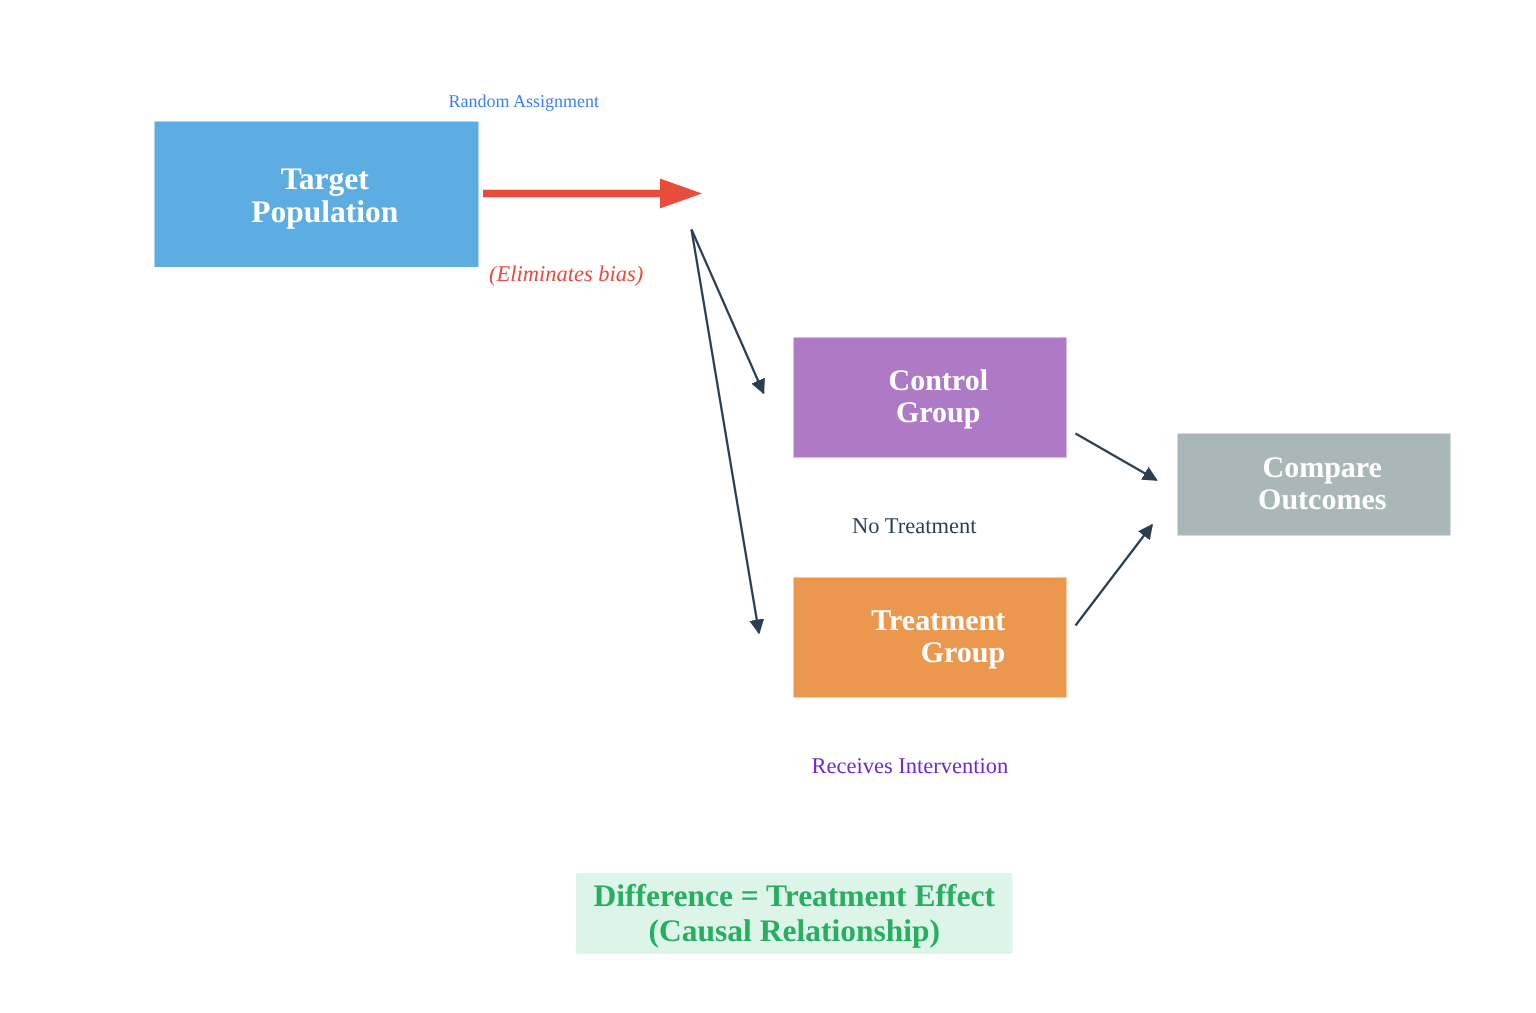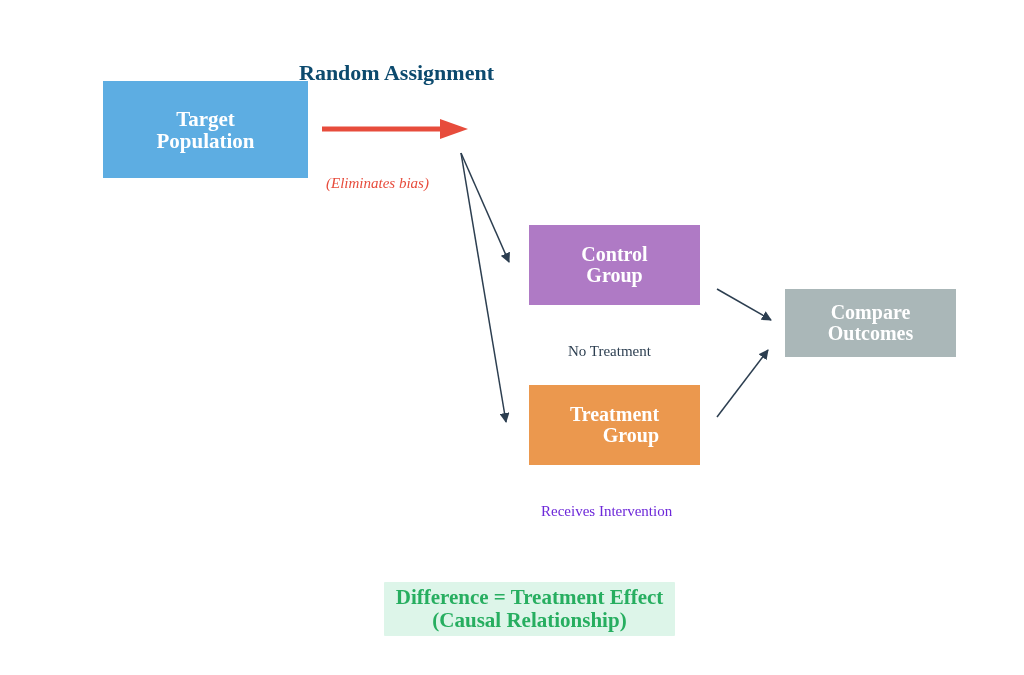--- a/index.html
+++ b/index.html
@@ -1,26 +1,26 @@
 <!DOCTYPE html>
 <html><head>
   <meta charset="utf-8">
   <style>
     html, body { margin: 0; padding: 0; background: #ffffff; }
     body { width: 1024px; height: 675px; position: relative; overflow: hidden;
            font-family: "Liberation Serif", serif; }
     .box { position: absolute; display: flex; align-items: center; justify-content: center;
-           text-align: center; color: #ffffff; font-weight: bold; font-size: 20px; line-height: 21px; }
+           text-align: center; color: #ffffff; font-weight: bold; font-size: 20px; line-height: 21px; padding-left: 11px; }
     .box span { white-space: pre-line; }
     #target { left: 103px; top: 81px; width: 205px; height: 97px; background: #5DADE2; font-size: 21px; line-height: 22px; }
     #control { left: 529px; top: 225px; width: 171px; height: 80px; background: #AF7AC5; }
     #treatment { left: 529px; top: 385px; width: 171px; height: 80px; background: #EB984E; text-align: right; }
     #compare { left: 785px; top: 289px; width: 171px; height: 68px; background: #AAB7B8; }
     .label { position: absolute; white-space: nowrap; }
-    #random-label { left: 299px; top: 60px; color: #0c4a6e; font-weight: bold; font-size: 22px; }
+    #random-label { left: 299px; top: 60px; color: #3b82f6; font-weight: normal; font-size: 12px; }
     #bias-label { left: 326px; top: 175px; color: #E74C3C; font-style: italic; font-size: 15px; }
     #no-treat { left: 568px; top: 343px; color: #2C3E50; font-size: 15px; }
     #receives { left: 541px; top: 503px; color: #6d28d9; font-size: 15px; }
     #effect { position: absolute; left: 384px; top: 582px; width: 291px; height: 54px;
               background: #DDF5E9; border-radius: 1px; color: #27AE60; font-weight: bold;
               font-size: 21px; line-height: 23px; display: flex; align-items: center; justify-content: center;
               text-align: center; }
     #effect span { white-space: pre-line; }
     svg#arrows { position: absolute; left: 0; top: 0; }
   </style>

